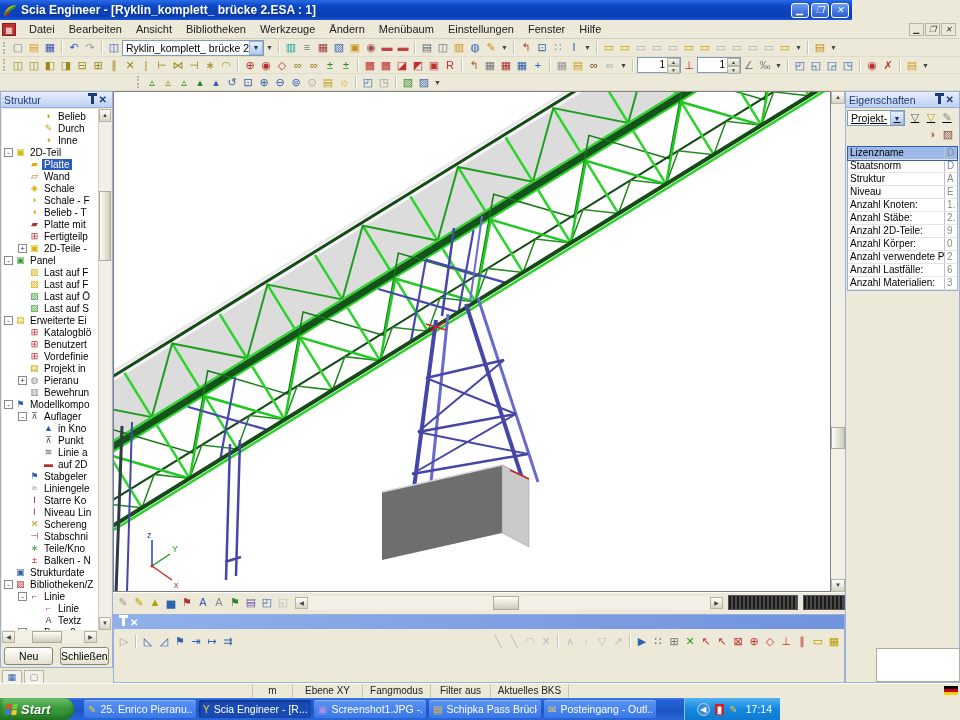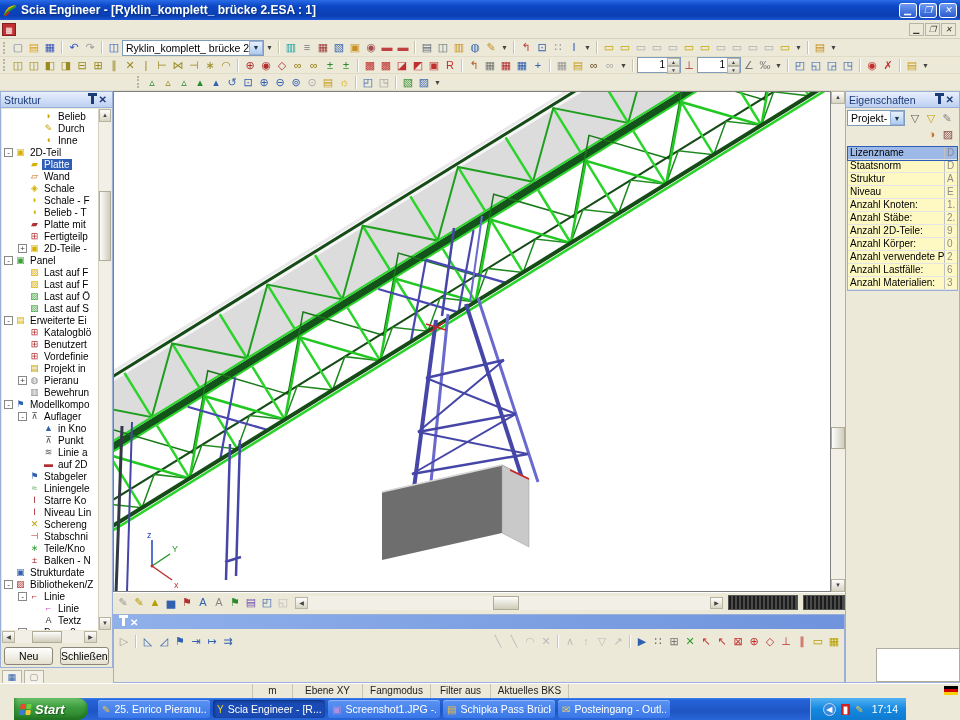--- a/index.html
+++ b/index.html
@@ -1,20 +1,20 @@
 <!DOCTYPE html>
 <html><head>
 <meta charset="utf-8">
 <style>
   * { margin:0; padding:0; box-sizing:border-box; }
   html,body { width:960px; height:720px; overflow:hidden; }
   body { font-family:"Liberation Sans", sans-serif; font-size:11px; background:#ece9d8; position:relative; }
 
   
-  #titlebar { position:absolute; left:0; top:0; width:960px; height:20px;
+  #titlebar { position:absolute; left:0; top:0; width:852px; height:20px;
     background:linear-gradient(180deg,#2a6be8 0%,#0d47c4 30%,#0a3eb4 80%,#1a55d4 100%);
     display:flex; align-items:center; padding:0 3px; color:#fff; }
   #titlebar .ttext { font-weight:bold; font-size:12px; text-shadow:1px 1px 1px #04307e; margin-left:4px; flex:1;
     white-space:nowrap; overflow:hidden; }
   .winbtn { width:18px; height:15px; margin-left:2px; border:1px solid #fff; border-radius:3px;
     display:flex; align-items:center; justify-content:center; font-size:9px; color:#fff;
     background:linear-gradient(180deg,#6f9bf0,#2a5cd0); }
 
   
   #menubar { position:absolute; left:0; top:20px; width:960px; height:19px; background:#ece9d8;
@@ -102,42 +102,42 @@
   #cmdtitle .pin, #cmdtitle .pin::after { background:#fff; }
   #cmdtitle .pclose { color:#fff; }
   #cmdtools { height:24px; display:flex; align-items:center; padding:0 2px; }
   #cmdtools .right { margin-left:auto; display:flex; align-items:center; }
   #cmdinputrow { padding:2px 3px; }
   #cmdinput { width:722px; height:17px; background:#fff; border:1px solid #7f9db9; font-size:10.5px; padding:1px 3px; }
 
   
   #rightpanel { position:absolute; left:845px; top:0; width:115px; height:592px; border:1px solid #9ab0d8; background:#ece9d8; }
   #eigtools { padding:2px 1px 0 1px; }
-  #eigtools .r1 { display:flex; align-items:flex-end; }
+  #eigtools .r1 { display:flex; align-items:flex-start;text-decoration:underline; }
   #eigtools .r2 { display:flex; justify-content:flex-end; padding:1px 2px; }
   #eigcombo { width:58px; margin-right:2px; }
-  #propgrid { margin:3px 1px 0 1px; background:#fef9c3; border:1px solid #9ab0d8; }
+  #propgrid { margin:3px 1px 0 1px; background:#ffffff; border:1px solid #9ab0d8; }
   .prow { height:13px; display:flex; border-bottom:1px solid #e4e4e4; }
   .plab { flex:1; font-size:10px; padding:0 2px; line-height:12px; white-space:nowrap; overflow:hidden; }
   .pval { width:13px; border-left:1px solid #c0c0c0; font-size:10px; color:#8a8a8a; line-height:12px;
     padding-left:2px; white-space:nowrap; overflow:hidden; }
   .prow.selected { background:#9db9e8; outline:1px solid #2e5db8; }
   #whitebox { position:absolute; left:30px; top:556px; width:84px; height:34px; background:#fff; border:1px solid #b0aca0; }
 
   
   #statusbar { position:absolute; left:0; top:683px; width:960px; height:15px; background:#ece9d8;
     border-top:1px solid #fff; display:flex; align-items:stretch; }
   .scell { border-right:1px solid #c8c4b2; font-size:10px; color:#222; text-align:center; line-height:14px;
     white-space:nowrap; overflow:hidden; }
   #flagcell { width:19px; display:flex; align-items:center; justify-content:center; }
   #flag { width:14px; height:9px; display:flex; flex-direction:column; }
   #flag div { flex:1; }
 
   
-  #taskbar { position:absolute; left:14px; top:698px; width:892px; height:22px;
+  #taskbar { position:absolute; left:0; top:698px; width:780px; height:22px;
     background:linear-gradient(180deg,#4285f0 0%,#2563d8 8%,#1e55c4 60%,#2a66d8 100%); display:flex; align-items:center; }
   #startbtn { width:74px; height:22px; border-radius:0 10px 10px 0;
     background:linear-gradient(180deg,#6cc26c 0%,#3b9a3b 45%,#2e8a2e 100%);
     display:flex; align-items:center; padding-left:6px; color:#fff; font-weight:bold; font-style:italic;
     font-size:13px; text-shadow:1px 1px 1px #1a5a1a; box-shadow:inset 0 -3px 5px #1f701f; }
   #xplogo { width:11px; height:11px; display:grid; grid-template-columns:5px 5px; grid-gap:1px; margin-right:4px; transform:skewX(-8deg); }
   #xplogo div { border-radius:1px; }
   #tasks { display:flex; margin-left:10px; }
   .task { width:112px; height:18px; margin-right:3px; border-radius:3px;
     background:linear-gradient(180deg,#5b93f2,#3a77e8); box-shadow:inset 0 1px 0 #8ab4f8;
@@ -173,20 +173,33 @@
         <i>❐</i>
       </span>
       <span class="winbtn">
         <i>✕</i>
       </span>
     </span>
 </div>
 
 <div id="menubar">
   <span id="appicon">▦</span>
+  <span class="icons">
+
+  <span class="menuitem">Datei</span>
+      <span class="menuitem">Bearbeiten</span>
+      <span class="menuitem">Ansicht</span>
+      <span class="menuitem">Bibliotheken</span>
+      <span class="menuitem">Werkzeuge</span>
+      <span class="menuitem">Ändern</span>
+      <span class="menuitem">Menübaum</span>
+      <span class="menuitem">Einstellungen</span>
+      <span class="menuitem">Fenster</span>
+      <span class="menuitem">Hilfe</span>
+    </span>
   <span id="mdictrl">
 
   <span class="mdibtn">
         <i>▁</i>
       </span>
       <span class="mdibtn">
         <i>❐</i>
       </span>
       <span class="mdibtn">
         <i>✕</i>

